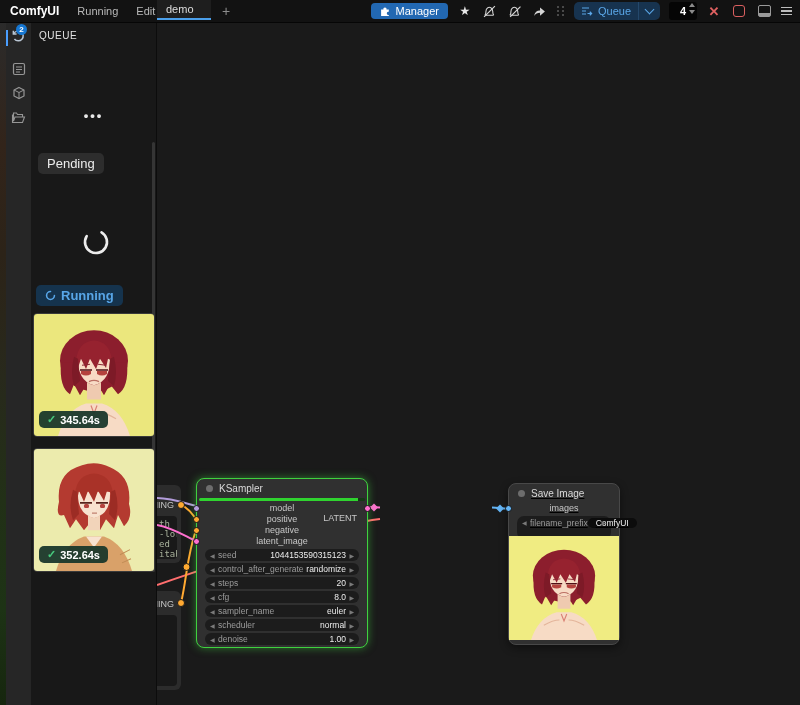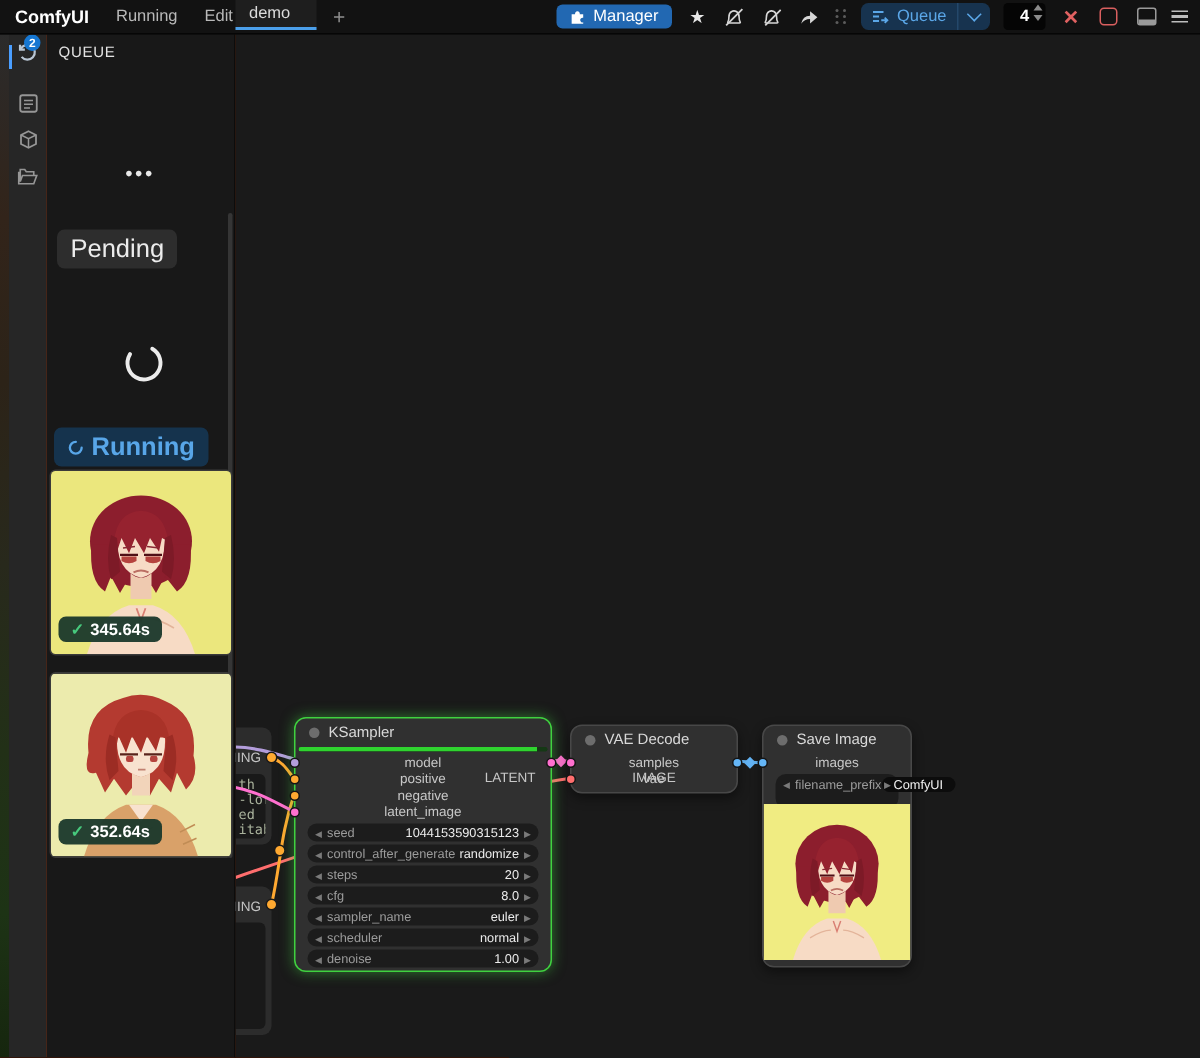--- a/index.html
+++ b/index.html
@@ -56,21 +56,21 @@
   .badge{position:absolute;top:-4px;right:-1px;min-width:11px;height:11px;border-radius:6px;
          background:#1677d2;color:#fff;font-size:8px;font-weight:bold;display:flex;
          align-items:center;justify-content:center;}
 
   
   .qpanel{position:absolute;left:31px;top:22px;width:126px;height:683px;background:#181818;
           border-right:1px solid #0c0c0c;z-index:5;box-sizing:border-box;}
   .qtitle{color:#e2e2e2;font-size:10px;letter-spacing:.5px;padding:8px 0 0 8px;}
   .qdots{position:absolute;left:0;width:100%;top:86px;text-align:center;color:#e8e8e8;
          font-size:13px;font-weight:bold;letter-spacing:2px;}
-  .pill{position:absolute;background:#2d2d2d;border-radius:5px;color:#ececec;font-size:17px;
+  .pill{position:absolute;background:#2d2d2d;border-radius:5px;color:#ececec;font-size:13px;
         padding:3px 9px;display:flex;align-items:center;gap:5px;}
   .pill.pending{left:7px;top:131px;}
   .pill.running{left:5px;top:263px;background:#15334d;color:#58a6e8;font-weight:bold;}
   .spin-big{position:absolute;left:50px;top:205px;}
   .qscroll{position:absolute;right:1px;top:120px;width:3px;height:430px;background:#353535;border-radius:2px;}
   .result-card{position:absolute;left:2px;width:122px;height:124px;border-radius:4px;overflow:hidden;
                border:1px solid #3a3a3a;box-sizing:border-box;}
   .result-card svg{display:block;width:100%;height:100%;}
   .time-badge{position:absolute;left:5px;bottom:8px;background:rgba(26,56,43,.95);border-radius:5px;
               padding:2px 8px;display:flex;align-items:center;gap:4px;color:#fff;font-size:11px;font-weight:bold;}
@@ -373,38 +373,22 @@
       <div class="widget">
         <span>scheduler</span>
         <span class="wv">normal</span>
       </div>
       <div class="widget">
         <span>denoise</span>
         <span class="wv">1.00</span>
       </div>
     </div>
 
-    <div class="node" style="left:223px;top:461px;width:112px;height:46px;">
-      <div class="nhead">
-        <span class="cdot"></span>
-        <span>VAE Decode</span>
-      </div>
-      <div class="iorow both">
-        <span class="port in c-latent"></span>
-        <span>samples</span>
-        <span>IMAGE</span>
-        <span class="port outp c-image"></span>
-      </div>
-      <div class="iorow">
-        <span class="port in c-vae"></span>
-        <span>vae</span>
-      </div>
-    </div>
-
-    <div class="node" style="left:351px;top:461px;width:100px;height:162px;">
+
+    <div class="node" style="left:351px;top:461px;width:112px;height:162px;text-decoration:underline;">
       <div class="nhead">
         <span class="cdot"></span>
         <span>Save Image</span>
       </div>
       <div class="iorow">
         <span class="port in c-image"></span>
         <span>images</span>
       </div>
       <div class="widget twotone" style="height:13px;">
         <span>filename_prefix</span>

